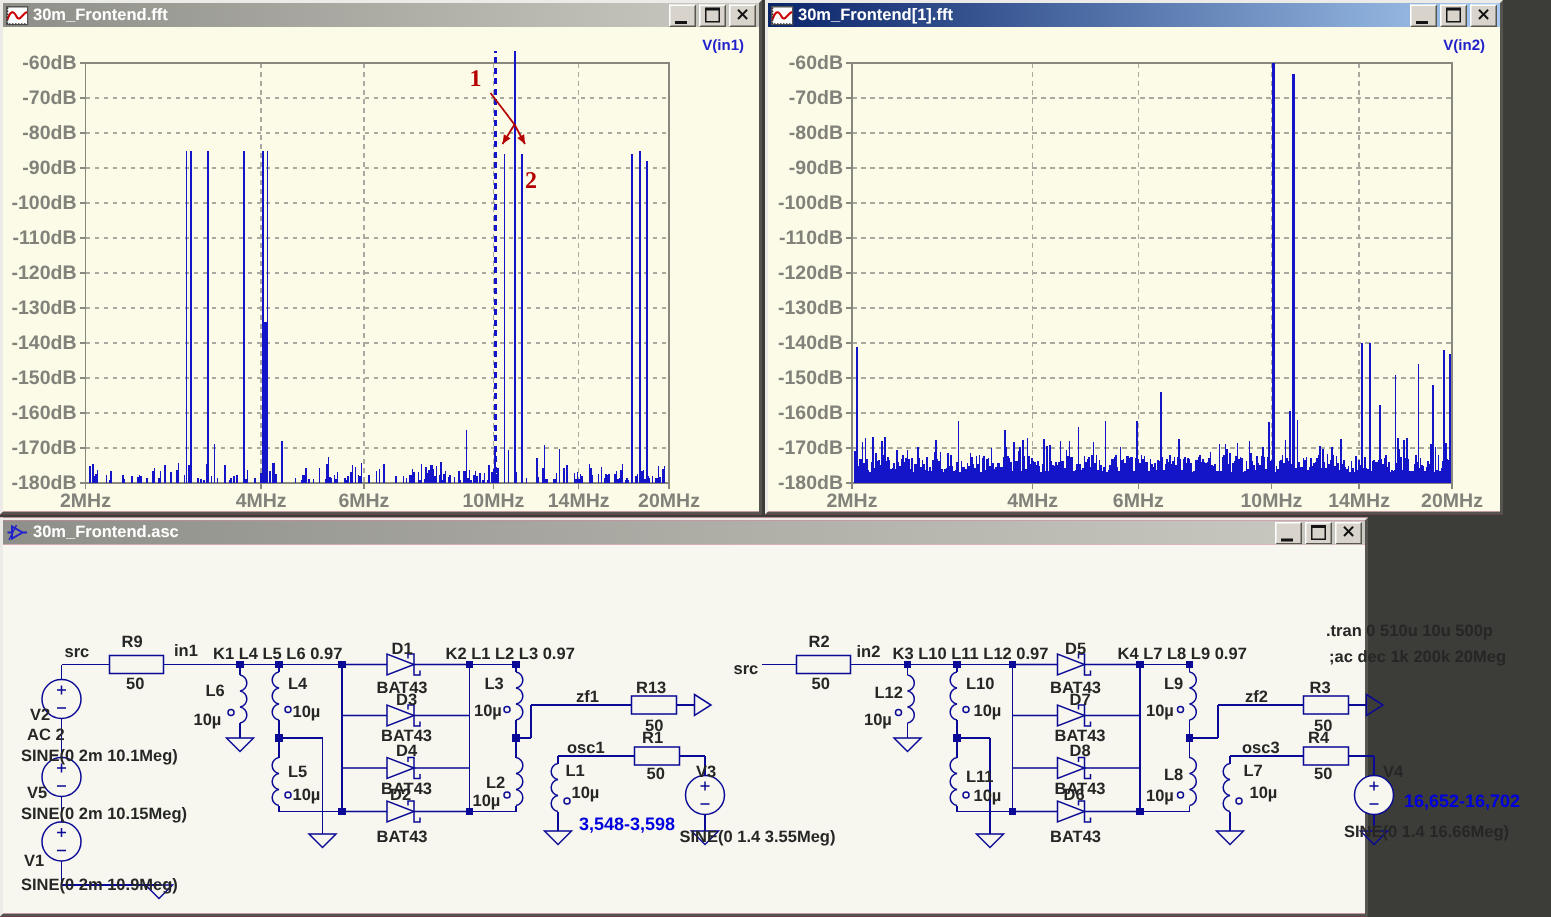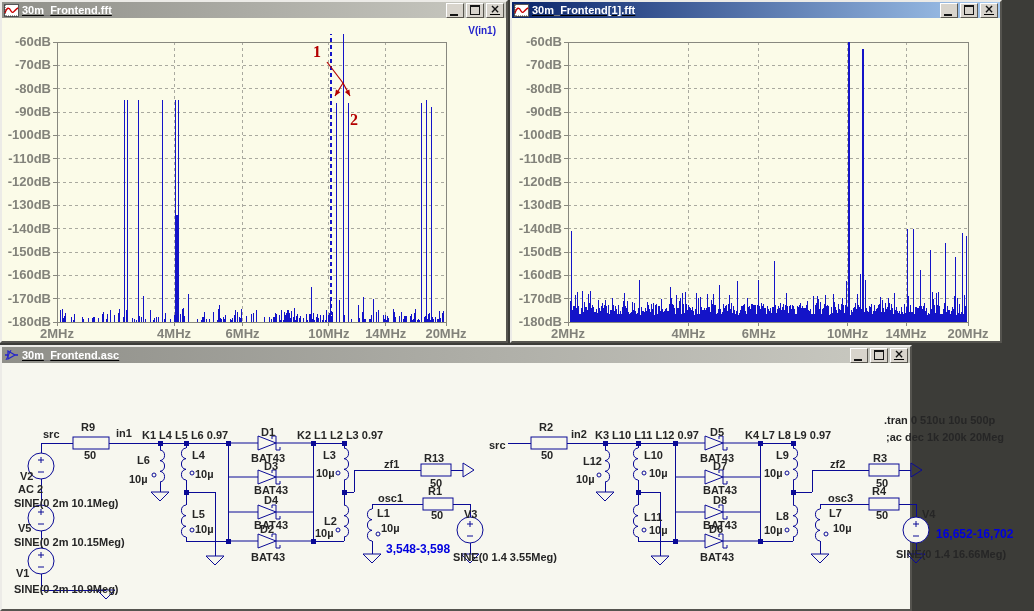--- a/index.html
+++ b/index.html
@@ -1,19 +1,19 @@
 <!DOCTYPE html>
 <html><head>
 <meta charset="utf-8">
 <style>
   html,body{margin:0;padding:0;}
   body{width:1034px;height:611px;position:relative;background:#3c3c38;overflow:hidden;
        font-family:"Liberation Sans",sans-serif;}
   .win{position:absolute;background:#be185d;border:2px solid;box-sizing:border-box;
-       border-color:#ECEBE7 #55544F #55544F #ECEBE7;text-decoration:underline;}
+       border-color:#ECEBE7 #55544F #55544F #ECEBE7;}
   .tbar{height:16px;display:flex;align-items:center;padding:0 2px;gap:3px;}
   .tbar.inactive{background:linear-gradient(90deg,#8F8F89,#CACAC2);}
   .tbar.active{background:linear-gradient(90deg,#0A246A,#A6CAF0);}
   .ttext{color:#FFFFFF;font-weight:bold;font-size:11px;flex:1;white-space:nowrap;
          overflow:hidden;line-height:15px;}
   .wicon{width:15px;height:13px;display:inline-flex;}
   .btns{display:inline-flex;gap:2px;margin-left:auto;}
   .btn{width:16px;height:13px;background:#D8D4CC;border:1px solid;position:relative;
        border-color:#FFFFFF #58564F #58564F #FFFFFF;display:inline-flex;
        align-items:center;justify-content:center;}
@@ -821,20 +821,21 @@
           <line x1="862.558600910657" y1="322" x2="862.558600910657" y2="49" stroke-width="2"></line>
           <line x1="907.8905776785311" y1="322" x2="907.8905776785311" y2="228.66666666666666" stroke-width="1"></line>
           <line x1="913.3291440481823" y1="322" x2="913.3291440481823" y2="228.66666666666666" stroke-width="1"></line>
           <line x1="930.3183521471474" y1="322" x2="930.3183521471474" y2="249.66666666666666" stroke-width="1"></line>
           <line x1="945.7930688600675" y1="322" x2="945.7930688600675" y2="242.66666666666666" stroke-width="1"></line>
           <line x1="955.3931794215741" y1="322" x2="955.3931794215741" y2="256.66666666666663" stroke-width="1"></line>
           <line x1="962.7086937064979" y1="322" x2="962.7086937064979" y2="233.33333333333334" stroke-width="1"></line>
           <line x1="966.6922061740611" y1="322" x2="966.6922061740611" y2="235.66666666666666" stroke-width="1"></line>
         </g>
       </svg>
+    <div class="ptitle">V(in2)</div>
   </div>
 </div>
 
 <div class="win" style="left:0;top:345px;width:912px;height:266px">
   <div class="tbar inactive">
     <span class="wicon">
       <svg width="15" height="13" viewBox="0 0 15 13">
           <path d="M1,6 L4,6 M11,6 L14,6 M4,2 L4,10 L11,6 Z" fill="none" stroke="#2222CC" stroke-width="1.3"></path>
           <path d="M2,11 L7,1" stroke="#2222CC" stroke-width="1"></path>
         </svg>

